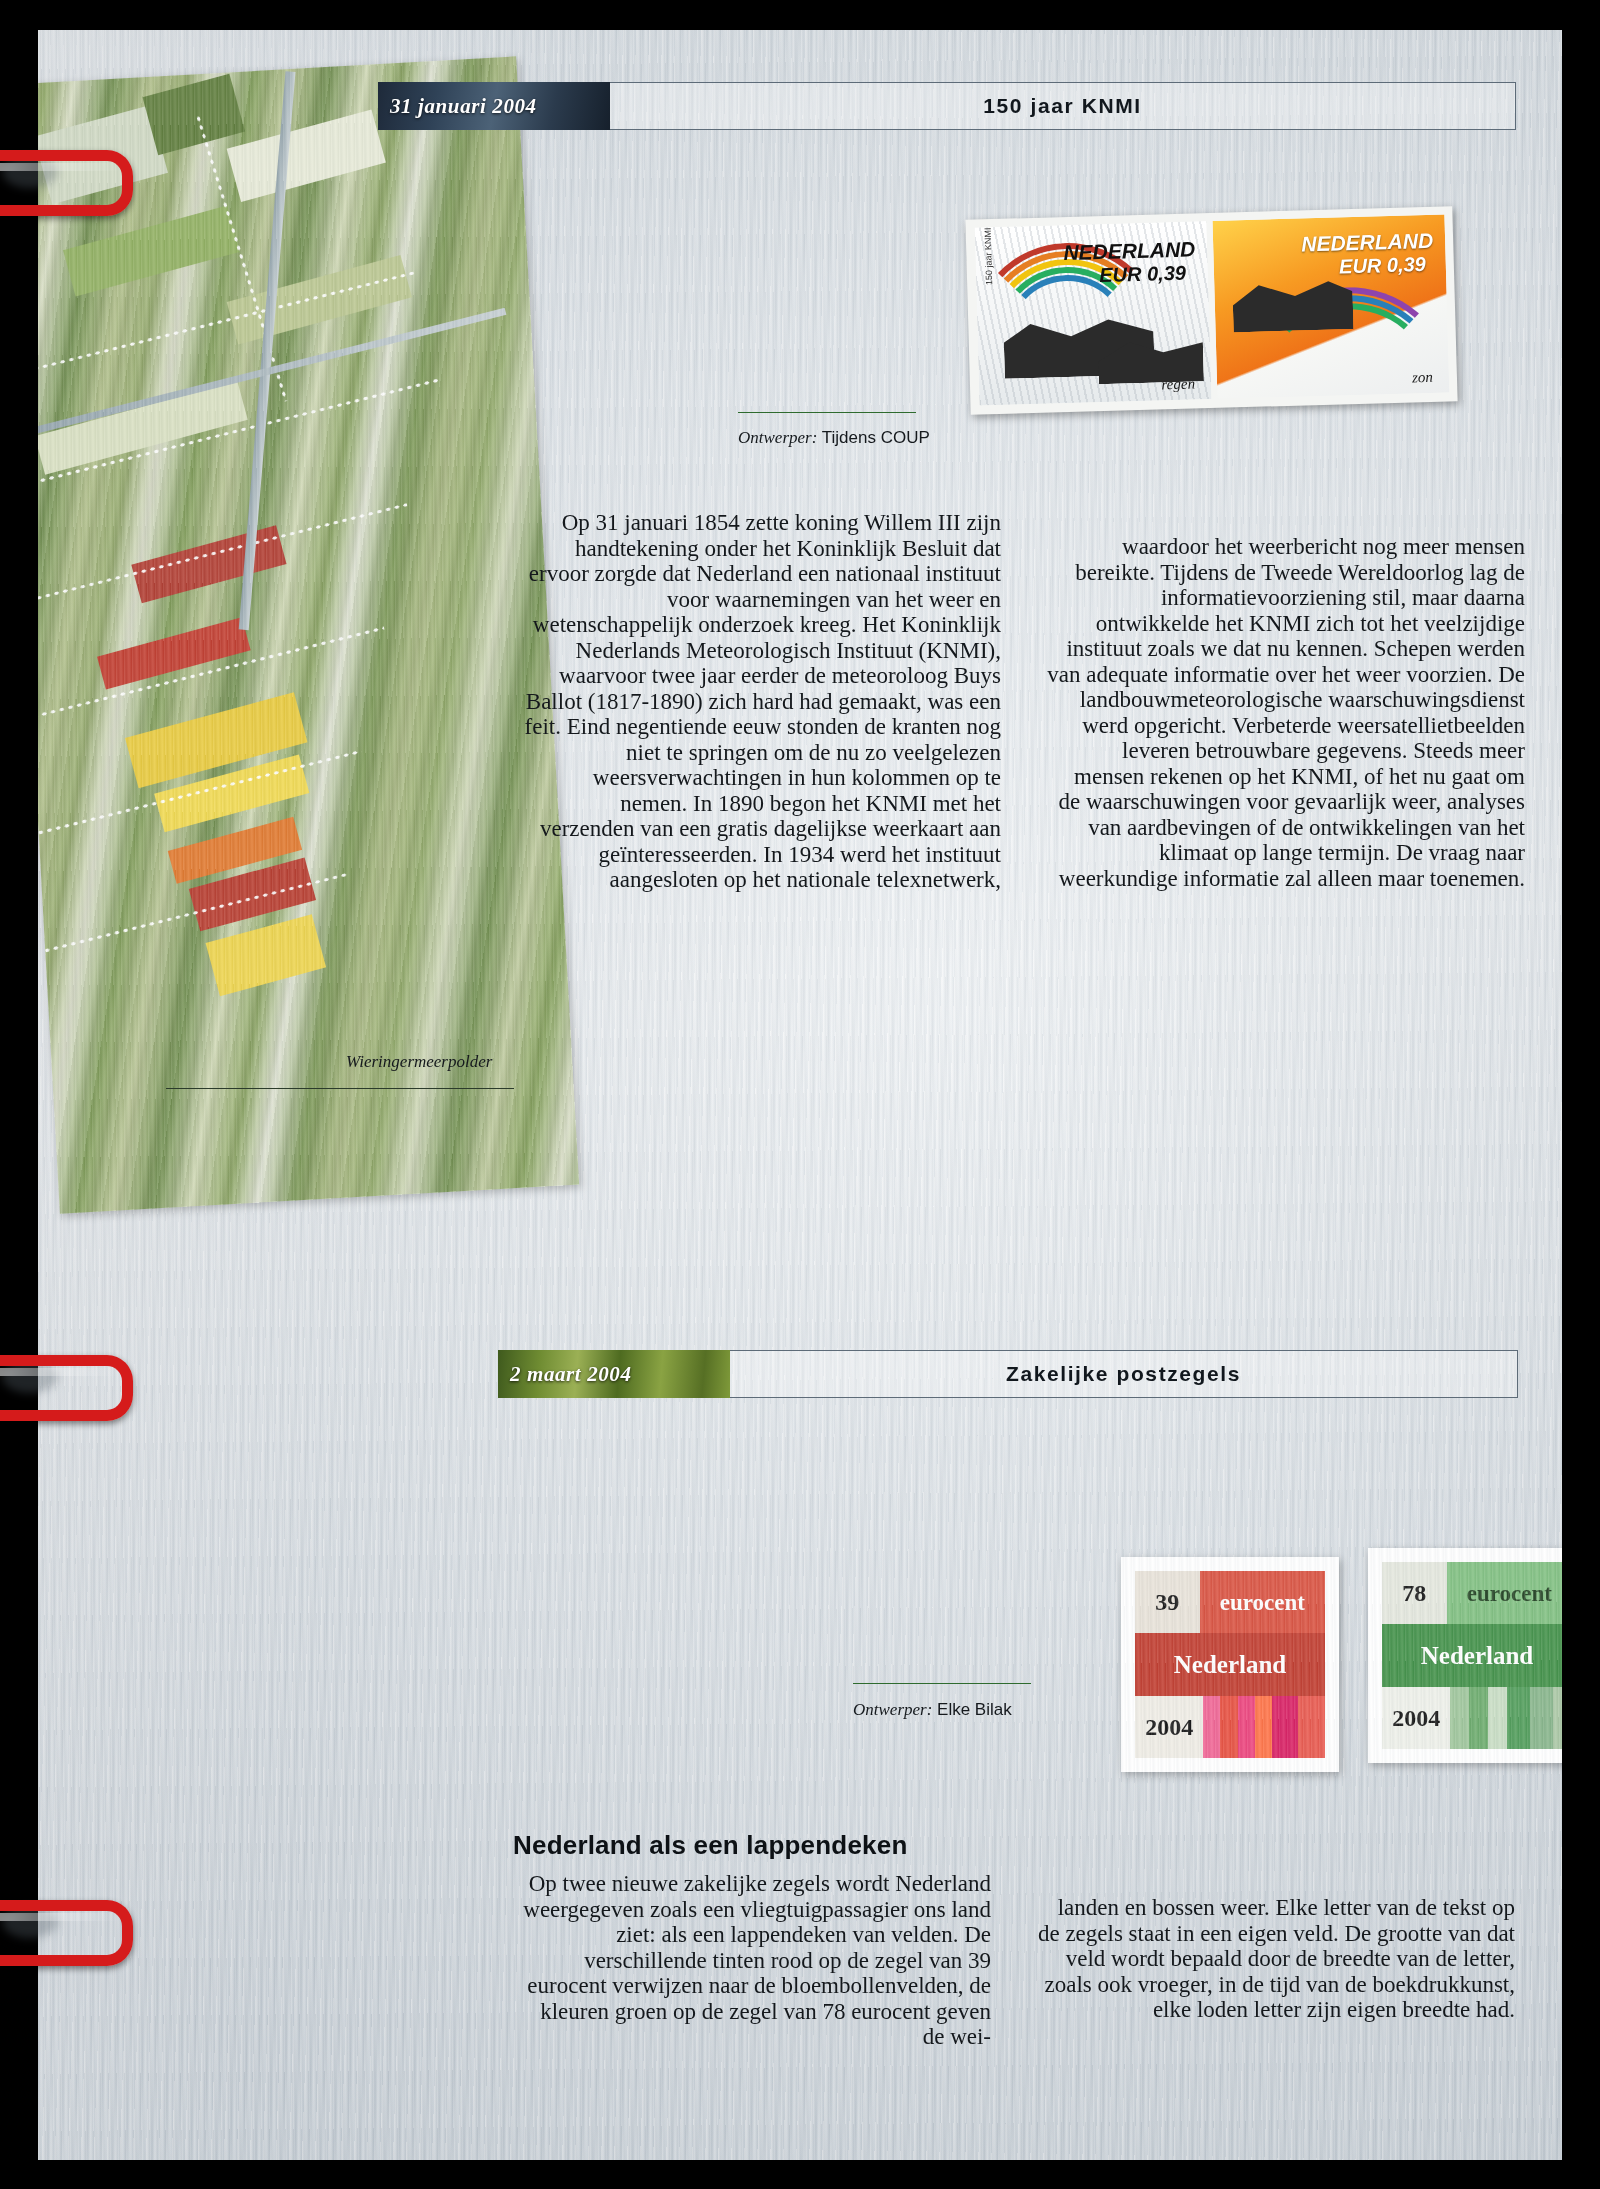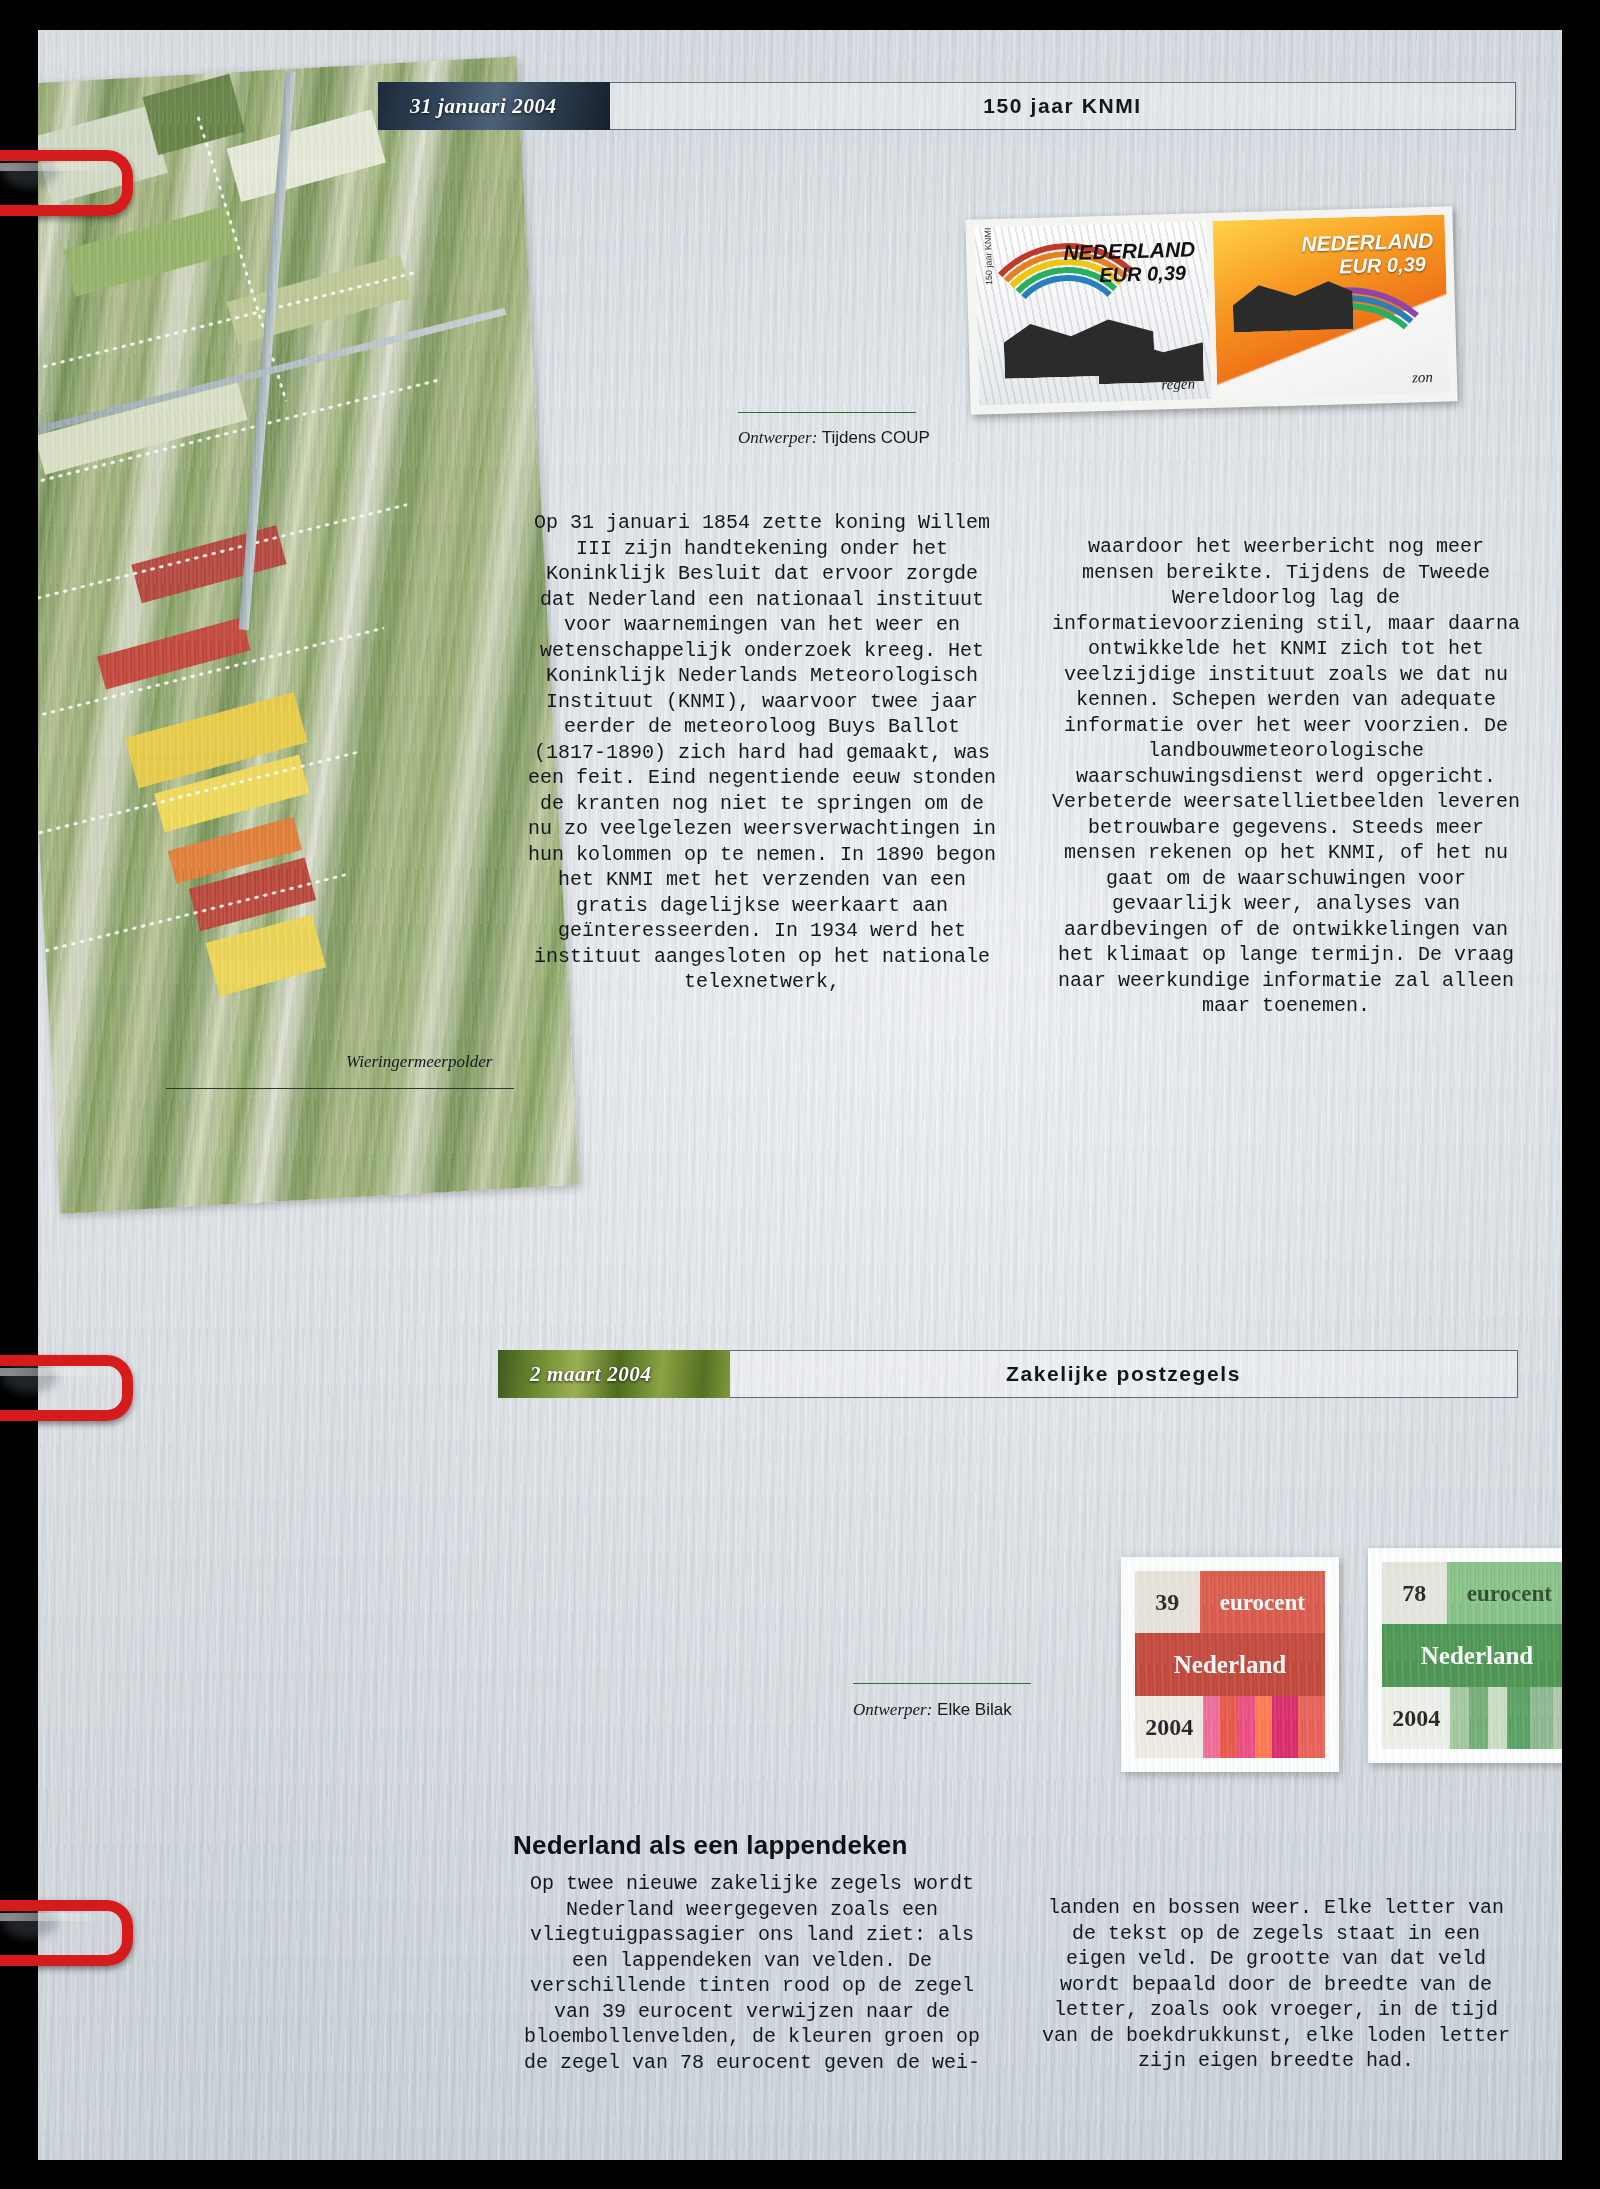--- a/index.html
+++ b/index.html
@@ -151,21 +151,21 @@
     height: 48px;
     display: flex;
     align-items: stretch;
     z-index: 20;
   }
   .secbar .datebox {
     width: 232px;
     position: relative;
     display: flex;
     align-items: center;
-    padding-left: 32px;
+    padding-left: 12px;
     box-sizing: border-box;
     overflow: hidden;
   }
   .secbar .datebox .photo {
     position: absolute;
     inset: 0;
   }
   .secbar.s1 .datebox .photo {
     background:
       linear-gradient(100deg, #1e2a3a 0%, #2f4257 25%, #4c6277 50%, #2b3b4d 75%, #16202c 100%),
@@ -335,25 +335,25 @@
     color: #0d1115;
     margin-bottom: 10px;
     letter-spacing: .2px;
   }
   .cols {
     display: flex;
     gap: 46px;
   }
   .col {
     width: 478px;
-    font-family: Liberation Mono, monospace;
-    font-size: 20px;
+    font-family: Liberation Serif, serif;
+    font-size: 23px;
     line-height: 25.5px;
     color: #14181c;
-    text-align: center;
+    text-align: right;
   }
   .col p { margin: 0; }
 </style>
 </head>
 <body>
 
 <div class="scan">
   <div class="vign"></div>
 
   <div class="aerial">

